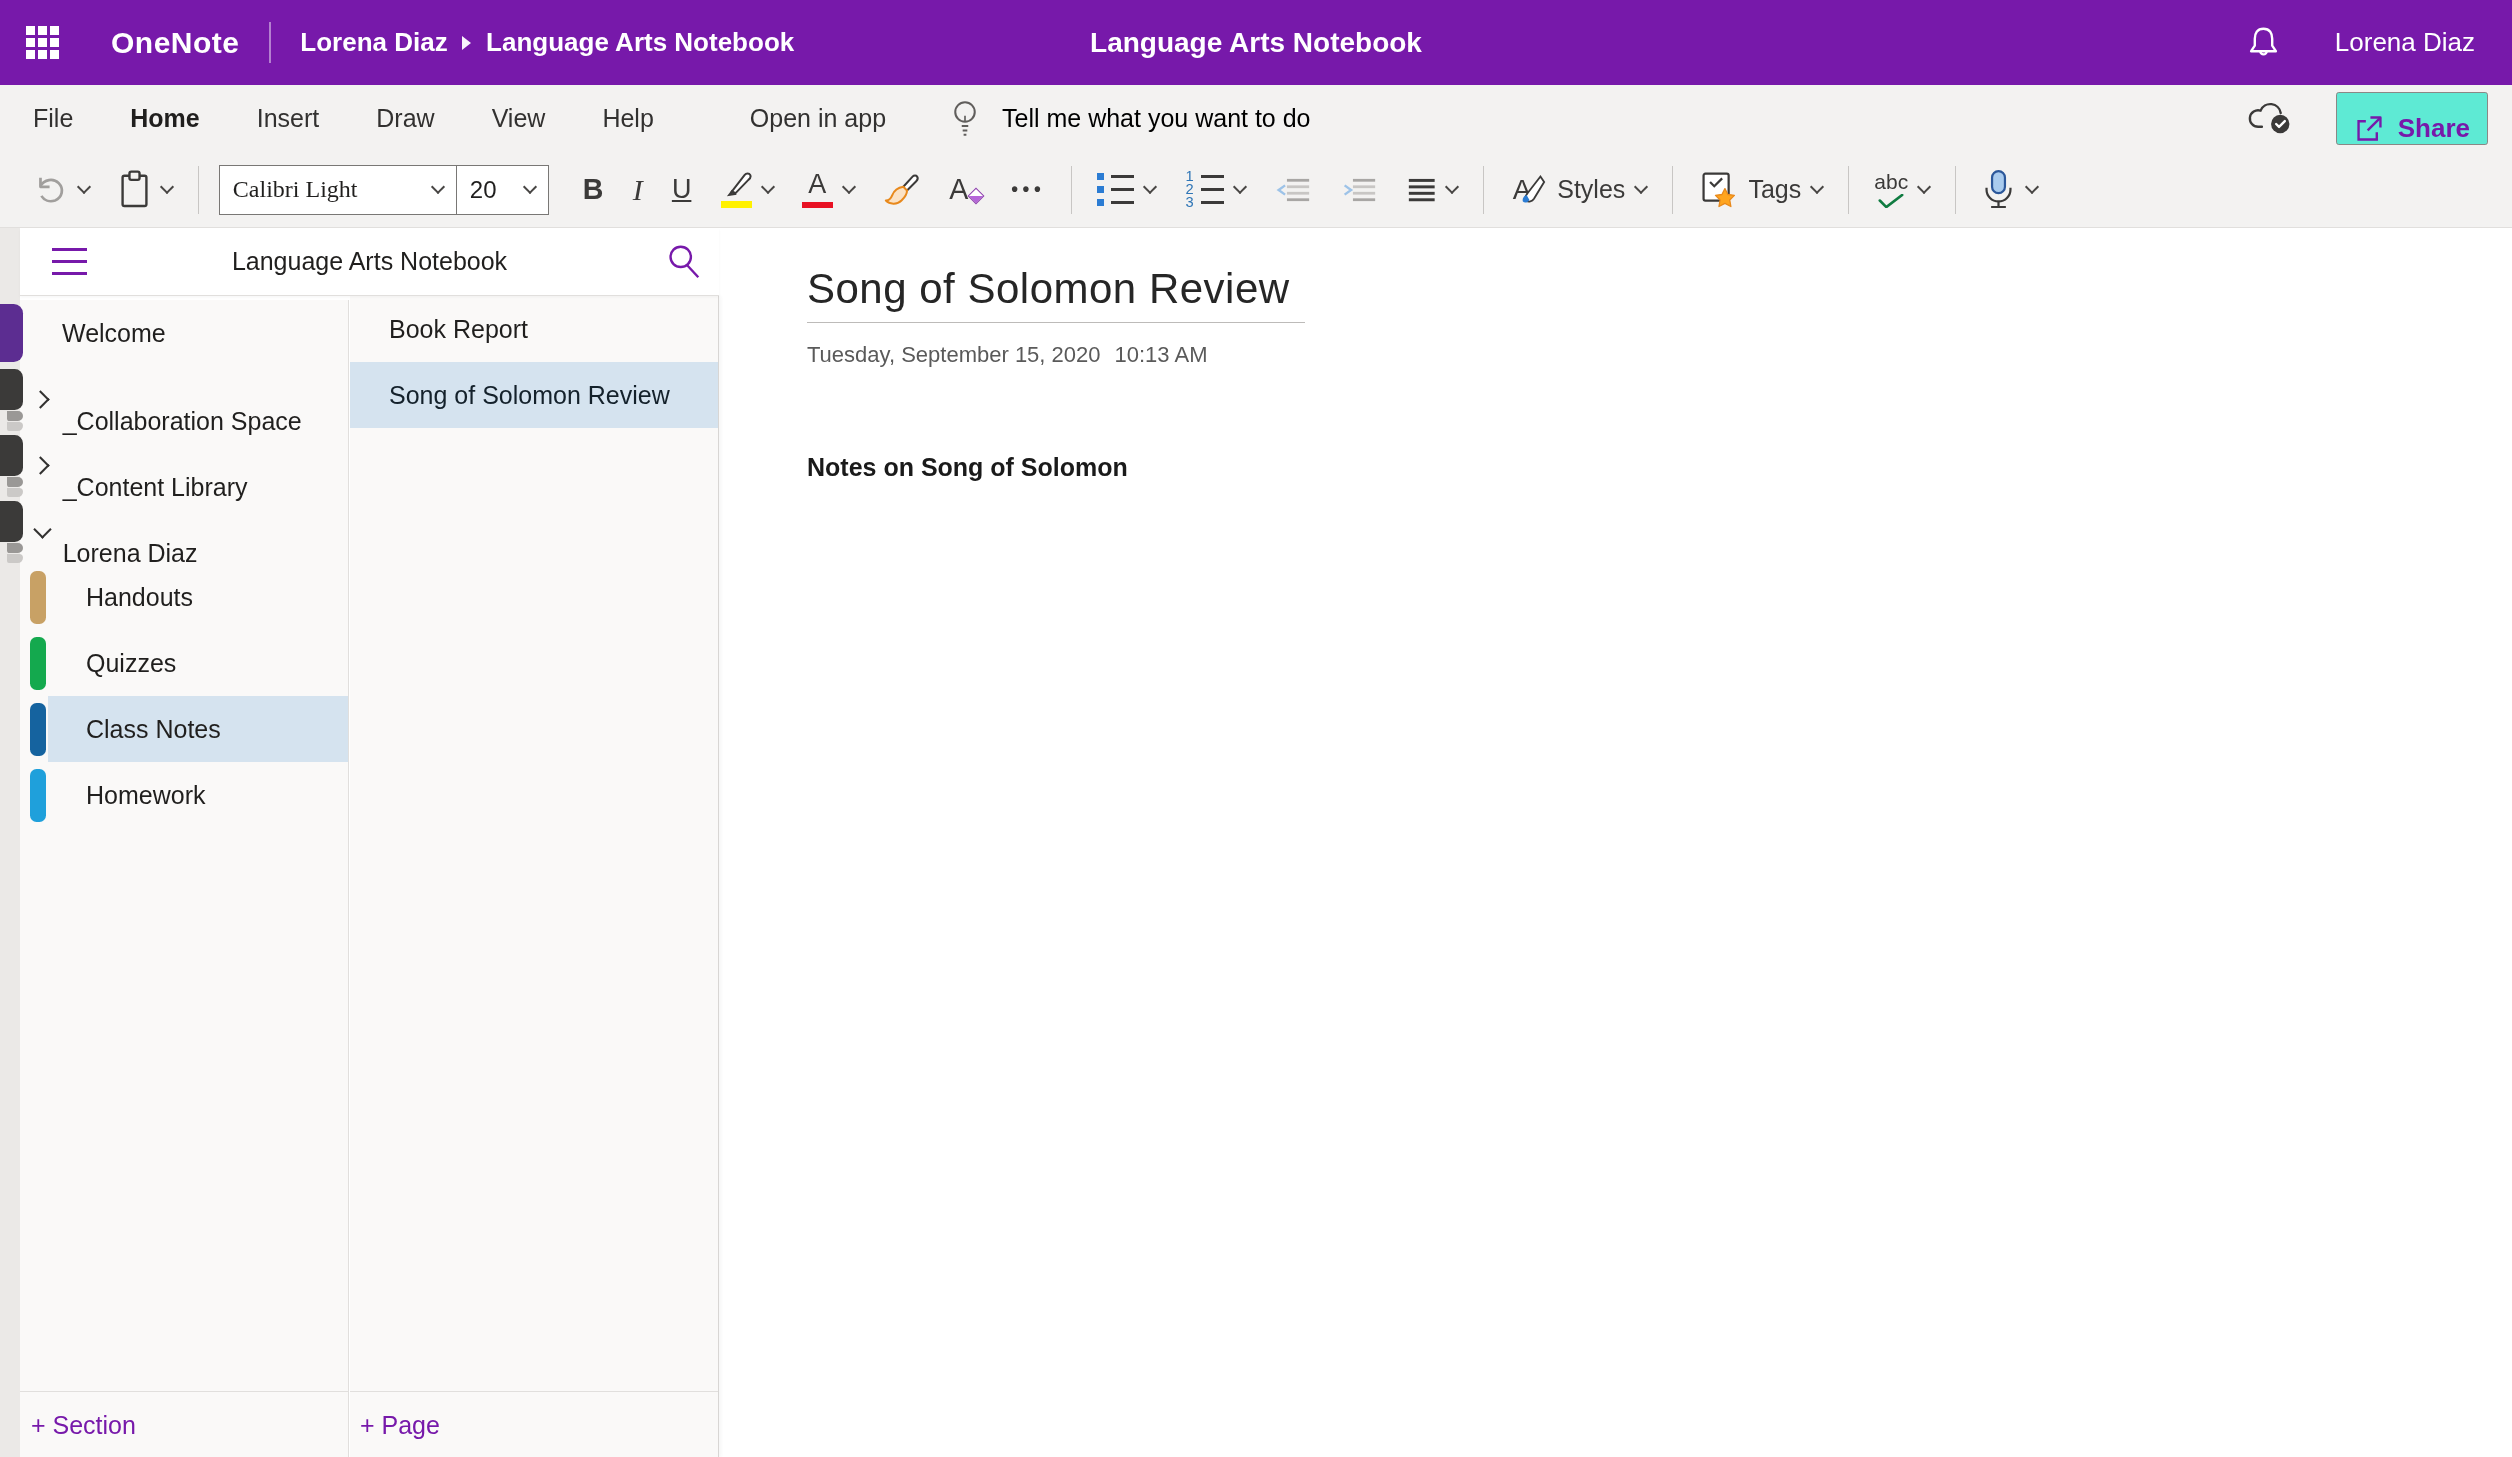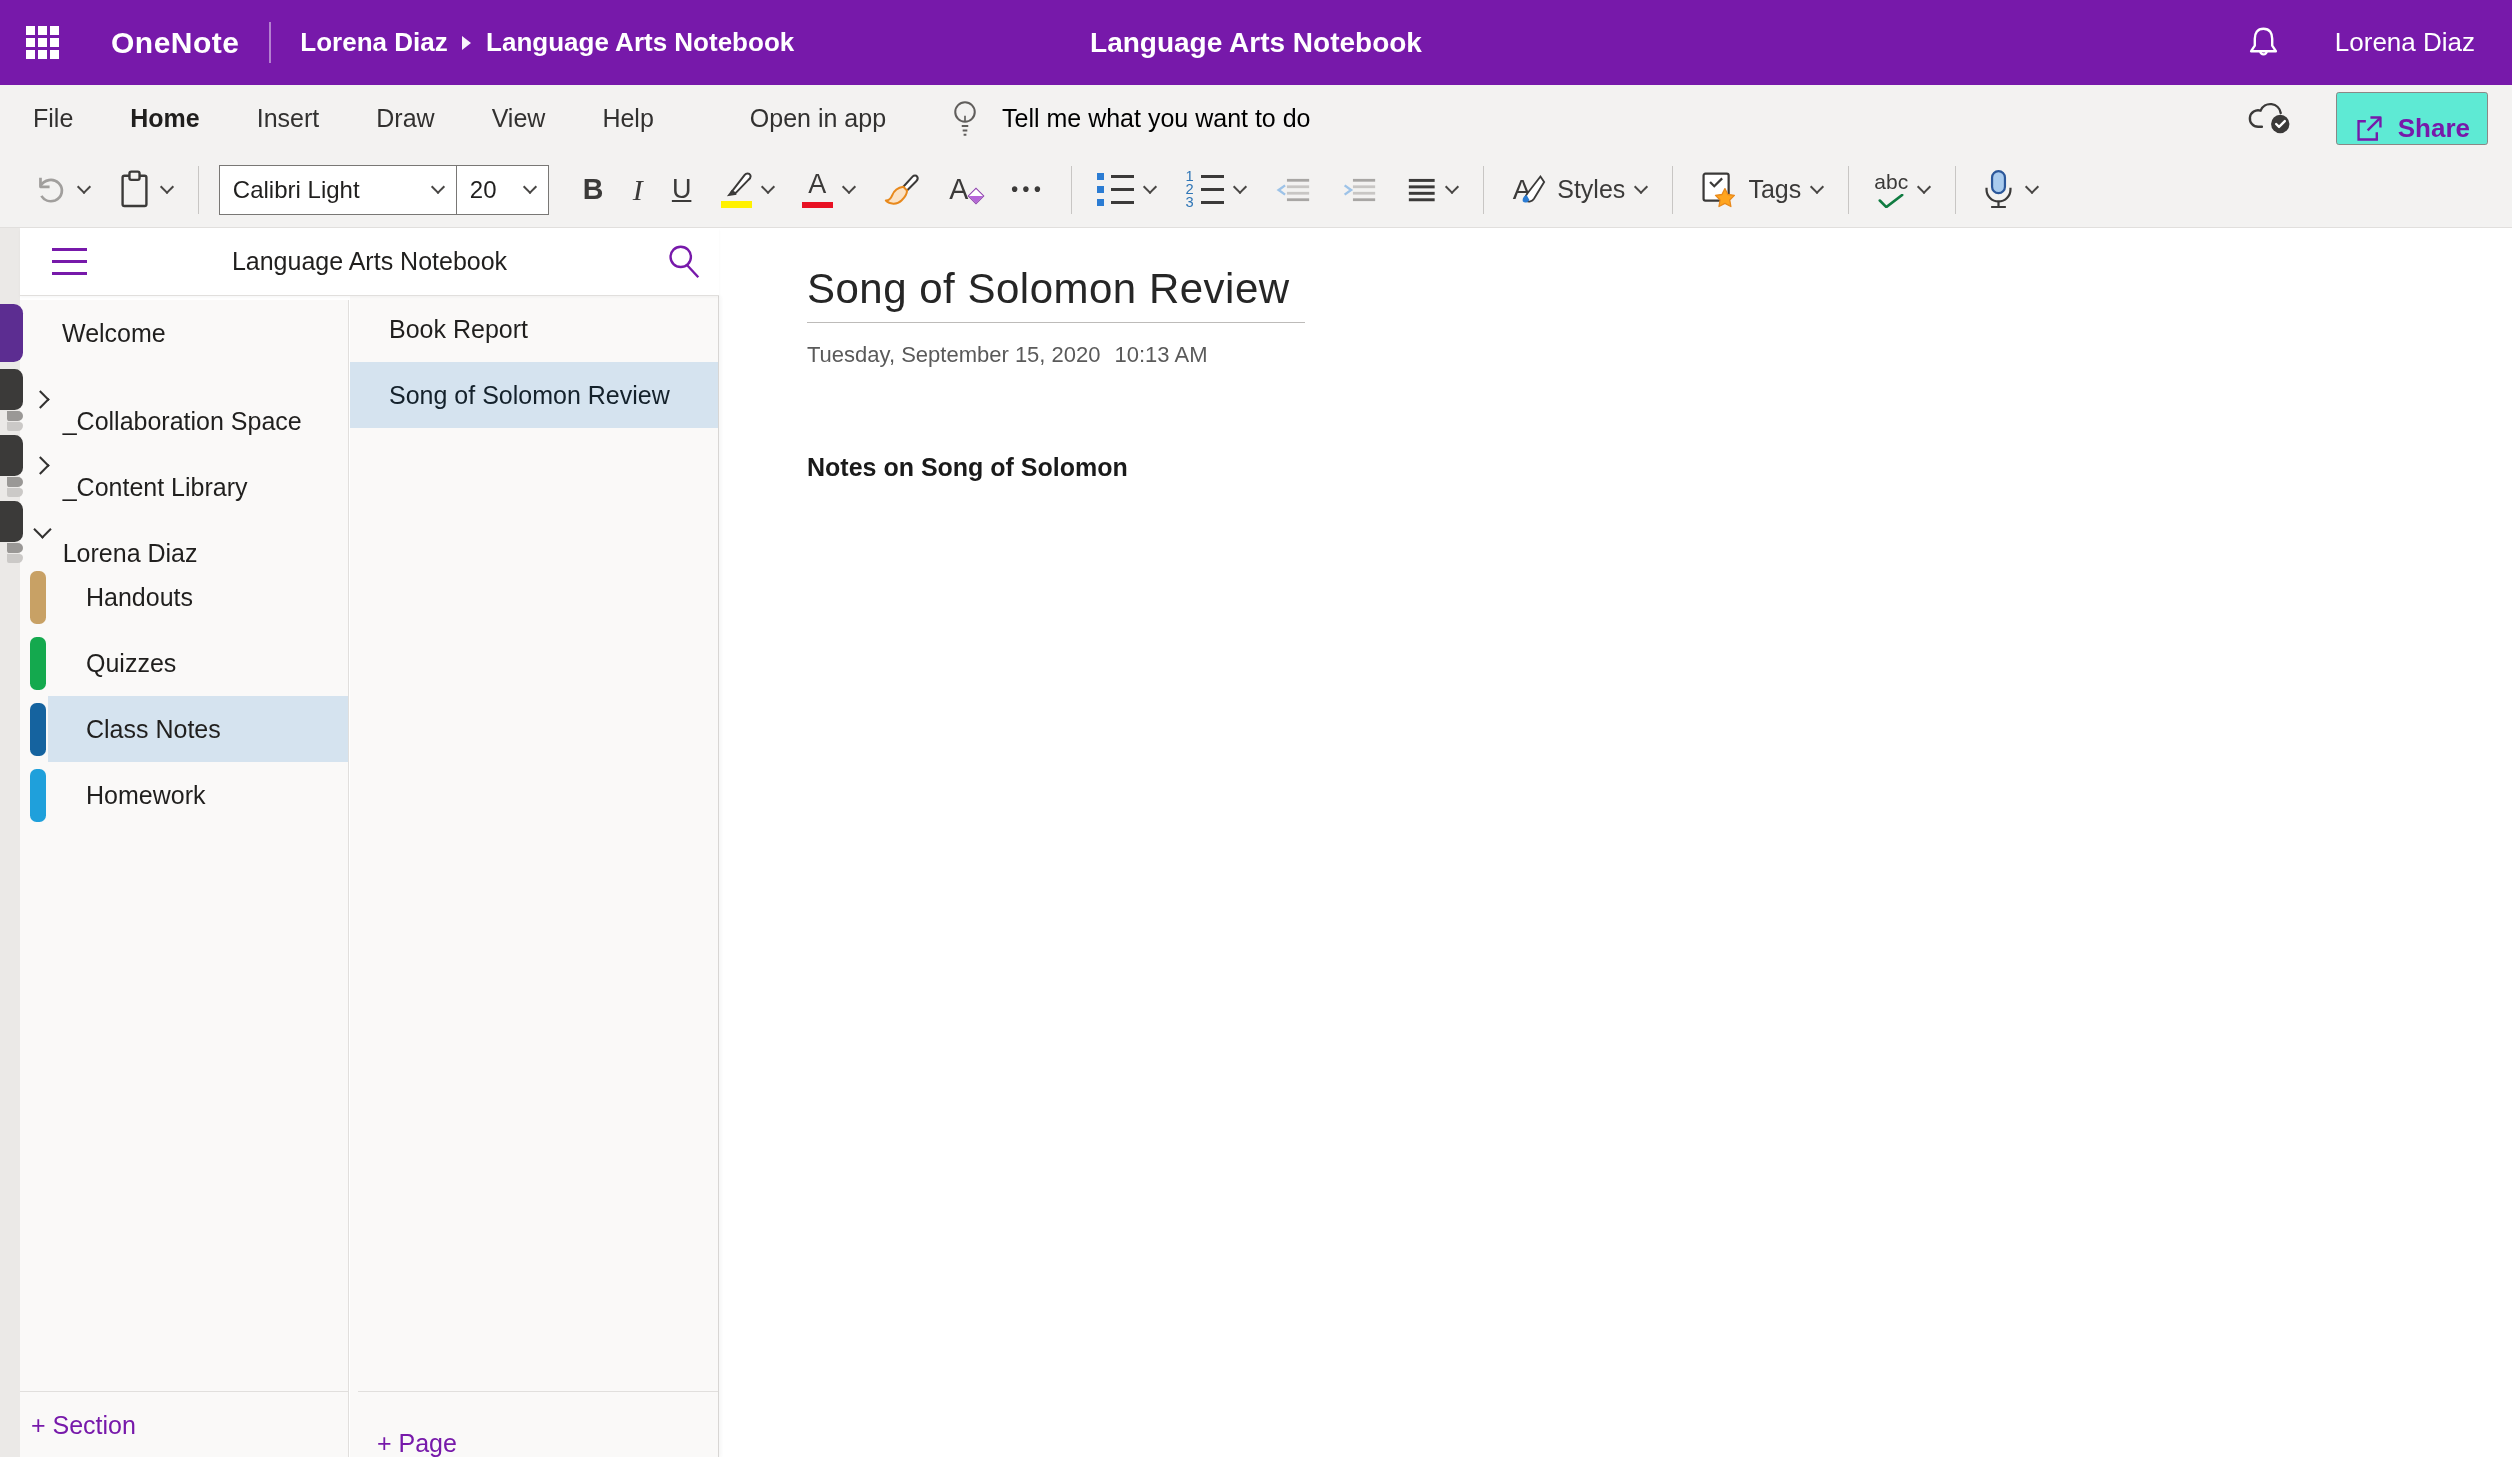--- a/index.html
+++ b/index.html
@@ -41,21 +41,21 @@
   
   .ribbon{ height:76px; background:var(--bar-bg); border-bottom:0.9px solid var(--line);
     display:flex; align-items:center; padding-left:18.4px; }
   .rbn-btn{ display:flex; align-items:flex-end; justify-content:center; height:52px;
     padding:0 10px; margin:0 4.6px; cursor:pointer; align-items:center;}
   .rbn-divider{ width:0.9px; height:48px; background:#C8C6C4; margin:0 11px; }
   .chev{ width:10px; height:10px; border-right:2.3px solid #484644; border-bottom:2.3px solid #484644;
     transform:rotate(45deg); margin-left:11px; margin-top:-5.5px; flex:none;}
   .select-box{ height:50px; background:#fff; border:1.8px solid #797775; display:flex;
     align-items:center; padding:0 13px; font-size:24px; color:#201F1E; cursor:pointer; }
-  .font-name-box{ width:238px; margin-left:9.2px; }
+  .font-name-box{ width:238px; margin-left:9.2px;font-family:Liberation Serif, serif; }
   .font-size-box{ width:92px; border-left:none; }
   .select-box .chev{ margin-left:auto; }
   .glyph{ font-size:28.6px; color:var(--ink2); line-height:1; }
   .glyph-b{ font-weight:700; }
   .glyph-i{ font-style:italic; font-family:"Liberation Serif",serif; font-size:30px;}
   .glyph-u{ text-decoration:underline; font-size:27px;}
   .stackicon{ display:flex; flex-direction:column; align-items:center; gap:3.7px; }
   .colorbar{ width:31px; height:6.5px; }
   .ellipsis{ font-size:19.4px; letter-spacing:4.6px; color:var(--ink2); font-weight:700;}
   .clearfmt{ display:flex; align-items:flex-start; }
@@ -114,21 +114,21 @@
     border-radius:6.5px; z-index:1;}
 
   .page-row{ height:66px; display:flex; align-items:center; font-size:25px; color:var(--ink);
     padding-left:39px; cursor:pointer; }
   .page-row.selected{ background:var(--sel); color:#14212B;}
 
   .pane-footer{ position:absolute; bottom:0; height:67px; border-top:0.9px solid var(--line);
     display:flex; align-items:center; font-size:25px; color:var(--purple); cursor:pointer;
     background:var(--pane-bg); right:0;}
   .sections-footer{ left:20px; padding-left:11px; }
-  .pages-footer{ left:8px; padding-left:19px;align-items:flex-end; }
+  .pages-footer{ left:0; padding-left:10px; }
 
   
   .content{ flex:1; background:#fff; padding:37px 0 0 88px; }
   .page-title{ font-size:42px; font-weight:400; color:#262626; letter-spacing:0.5px;
     display:inline-block; min-width:498px; cursor:text;}
   .title-underline{ width:498px; border-bottom:1.8px solid #BDBBB9; margin-top:9.2px; }
   .date-row{ margin-top:18.4px; font-size:22px; color:#5A5A5A; display:flex; gap:14px; }
   .body-text{ margin-top:85px; font-size:25px; font-weight:600; color:#1A1A1A; cursor:text;}
 
   svg{ display:block; }

